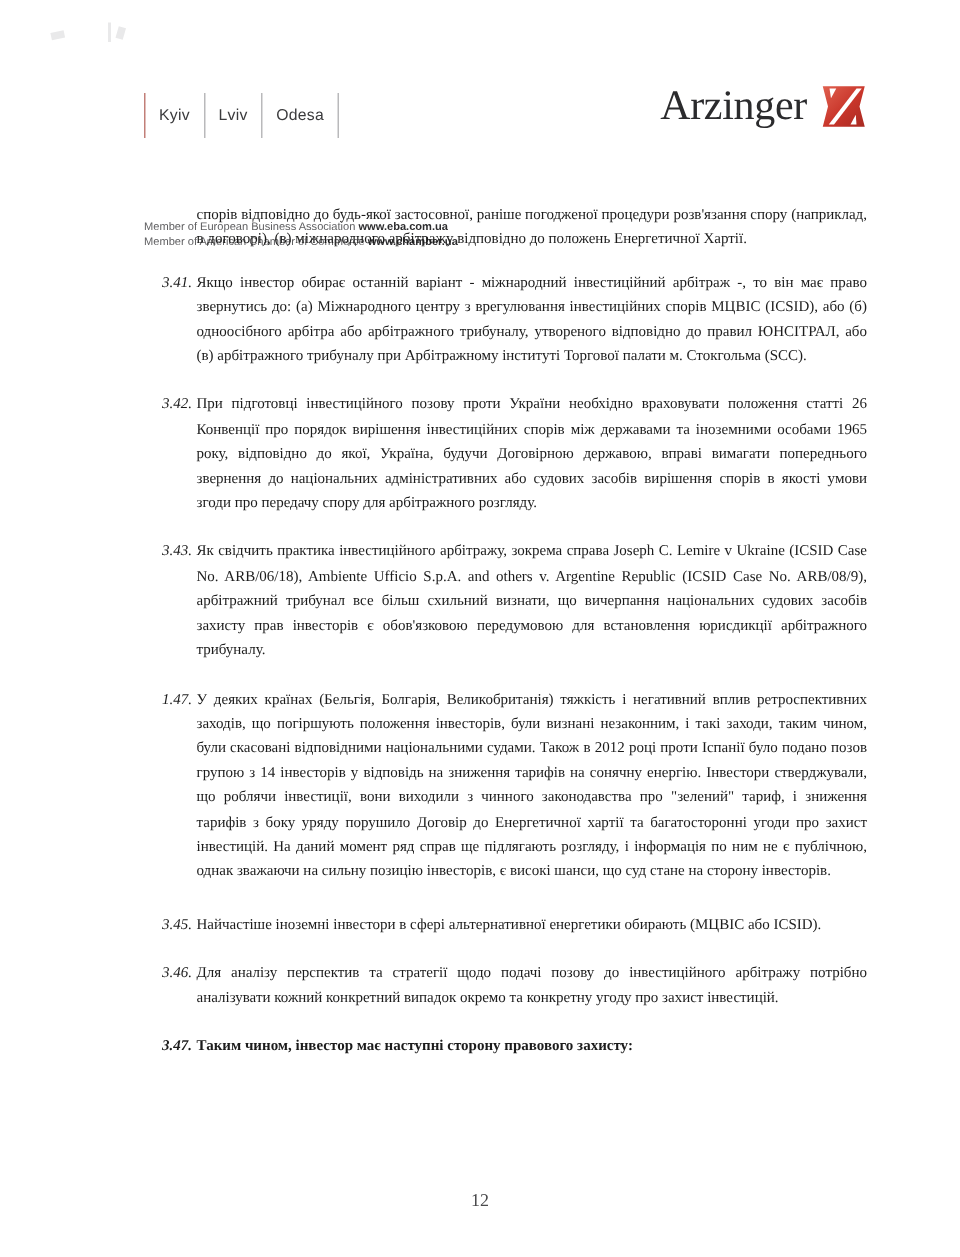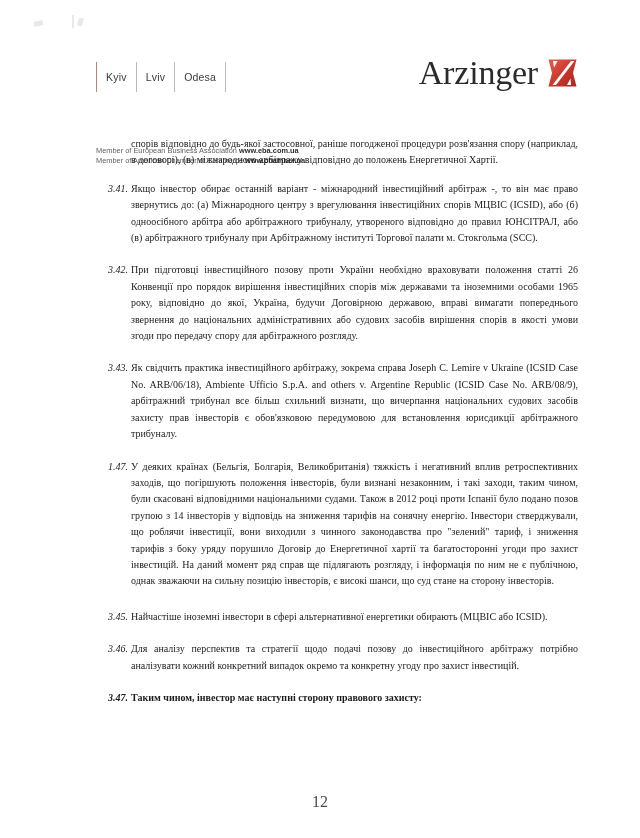--- a/index.html
+++ b/index.html
@@ -90,21 +90,21 @@
   .logo {
     position: absolute;
     right: 62px;
     top: 56px;
     display: flex;
     align-items: center;
     gap: 9px;
   }
   .logo-word {
     font-family: "Liberation Serif", serif;
-    font-size: 34px;
+    font-size: 28px;
     line-height: 1;
     letter-spacing: -0.2px;
     color: #2b2b2d;
     text-align: right;
   }
   .logo-mark {
     width: 31px;
     height: 30px;
     position: relative;
     flex: 0 0 31px;
@@ -152,21 +152,21 @@
   .para.gap-lg { margin-bottom: 16px; }
   .para.gap-xl { margin-bottom: 19px; }
 
   
   .page-number {
     position: absolute;
     left: 0;
     right: 0;
     top: 793px;
     text-align: center;
-    font-size: 16px;
+    font-size: 12px;
     color: #4a4a4c;
   }
 </style>
 </head>
 <body>
 
 <div class="scan-artifacts">
   <i class="a1"></i>
     <i class="a2"></i>
     <i class="a3"></i>

